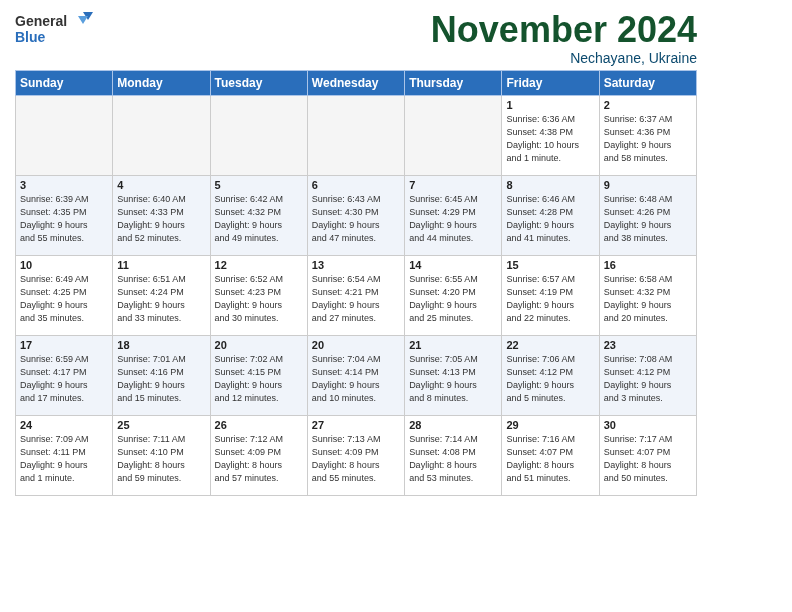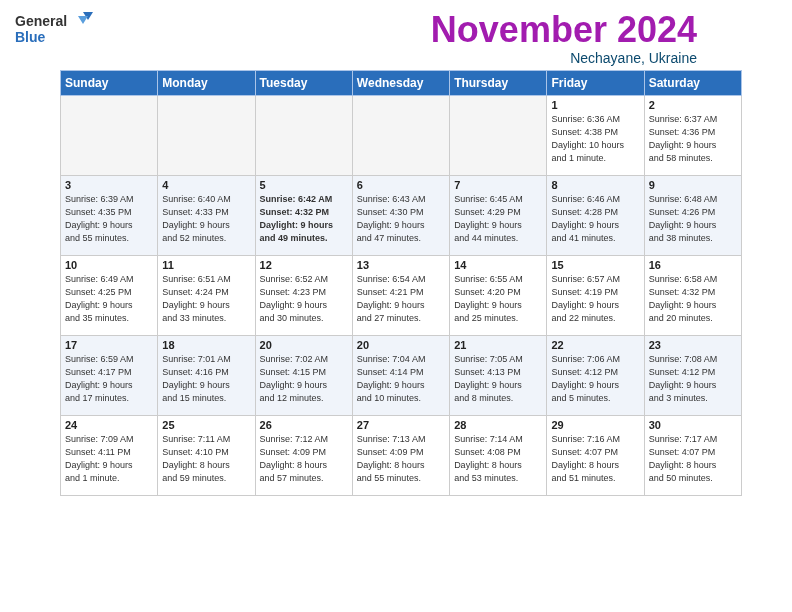--- a/index.html
+++ b/index.html
@@ -24,32 +24,31 @@
       display: flex;
       align-items: center;
       gap: 4px;
     }
     .title-block {
       text-align: right;
     }
     .month-title {
       font-size: 36px;
       font-weight: bold;
-      color: #a21caf;
+      color: #14532d;
       line-height: 1.1;
     }
     .subtitle {
       font-size: 14px;
       color: #0c4a6e;
     }
     table {
       width: 100%;
       border-collapse: collapse;
       table-layout: fixed;
-      margin-left: 45px;
     }
     th {
       background-color: #2a6ebb;
       color: #fff;
       font-size: 12px;
       font-weight: bold;
       padding: 5px 4px;
       text-align: left;
       border: 1px solid #aac4e8;
     }
@@ -144,21 +143,21 @@
           </td>
           <td class="alt-row">
             <span class="day-num">4</span>
             <div class="day-detail" style="white-space: pre-line;">Sunrise: 6:40 AM
 Sunset: 4:33 PM
 Daylight: 9 hours
 and 52 minutes.</div>
           </td>
           <td class="alt-row">
             <span class="day-num">5</span>
-            <div class="day-detail" style="white-space: pre-line; font-weight: bold;">Sunrise: 6:42 AM
+            <div class="day-detail" style="white-space: pre-line;">Sunrise: 6:42 AM
 Sunset: 4:32 PM
 Daylight: 9 hours
 and 49 minutes.</div>
           </td>
           <td class="alt-row">
             <span class="day-num">6</span>
             <div class="day-detail" style="white-space: pre-line;">Sunrise: 6:43 AM
 Sunset: 4:30 PM
 Daylight: 9 hours
 and 47 minutes.</div>

